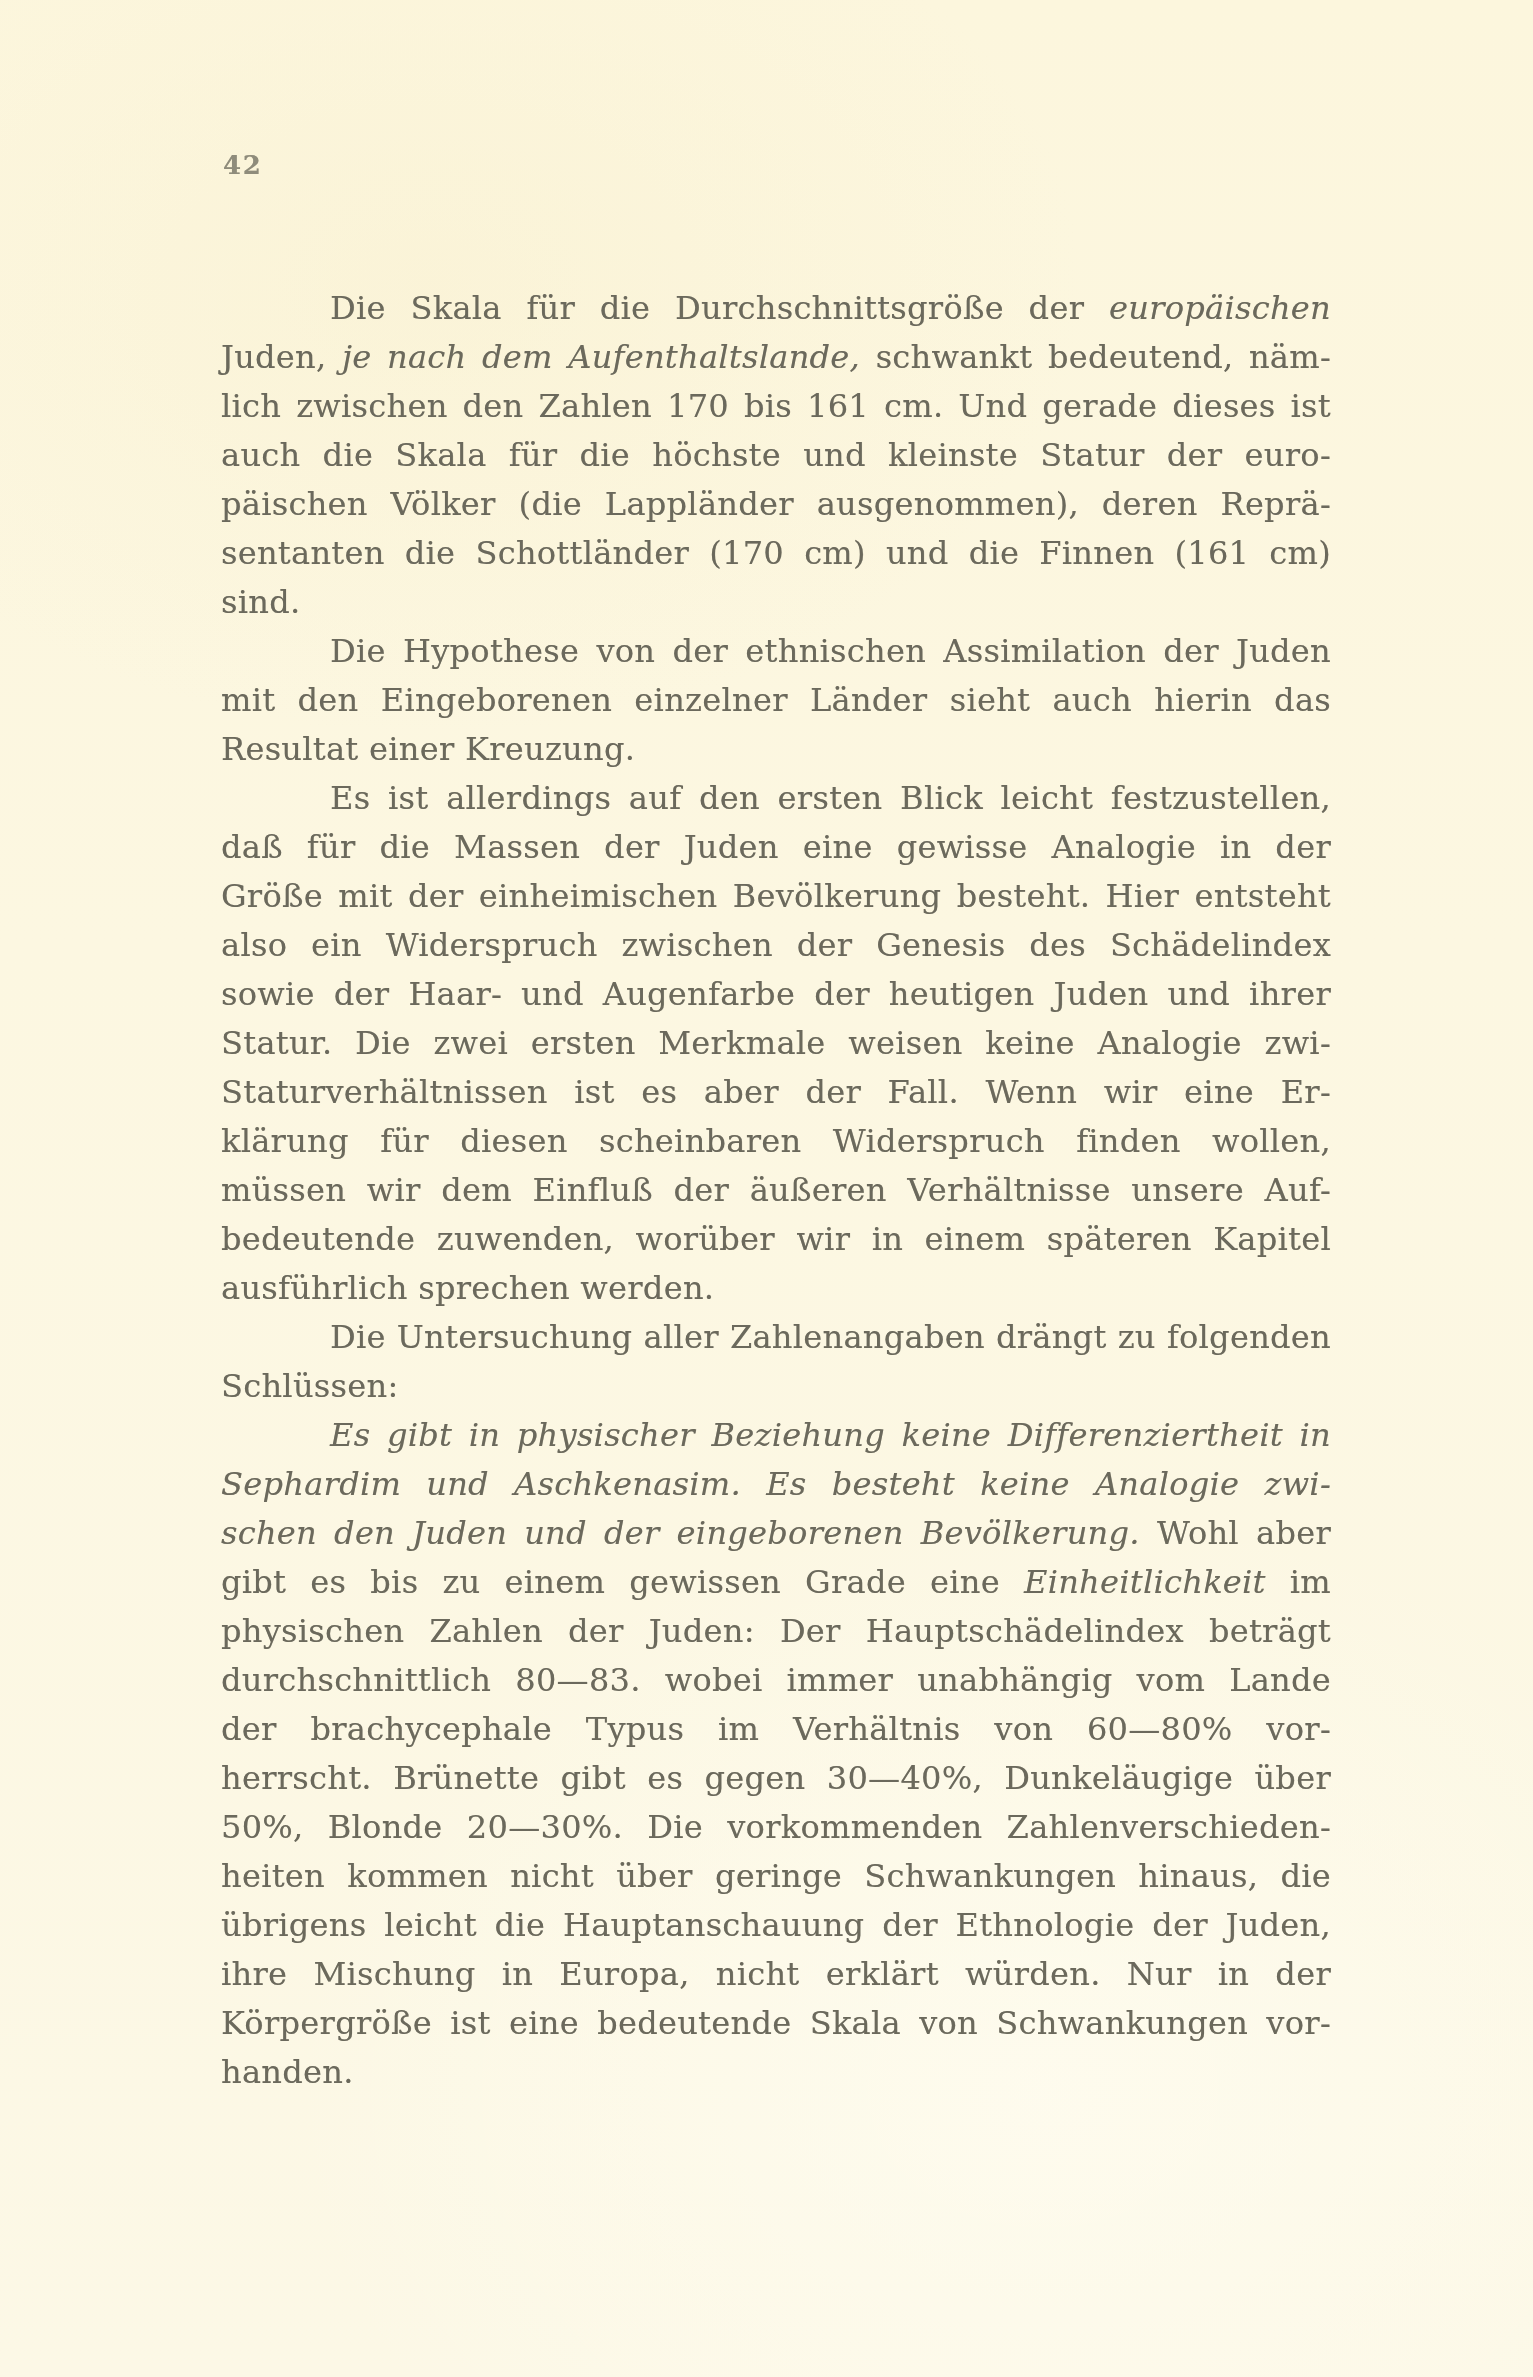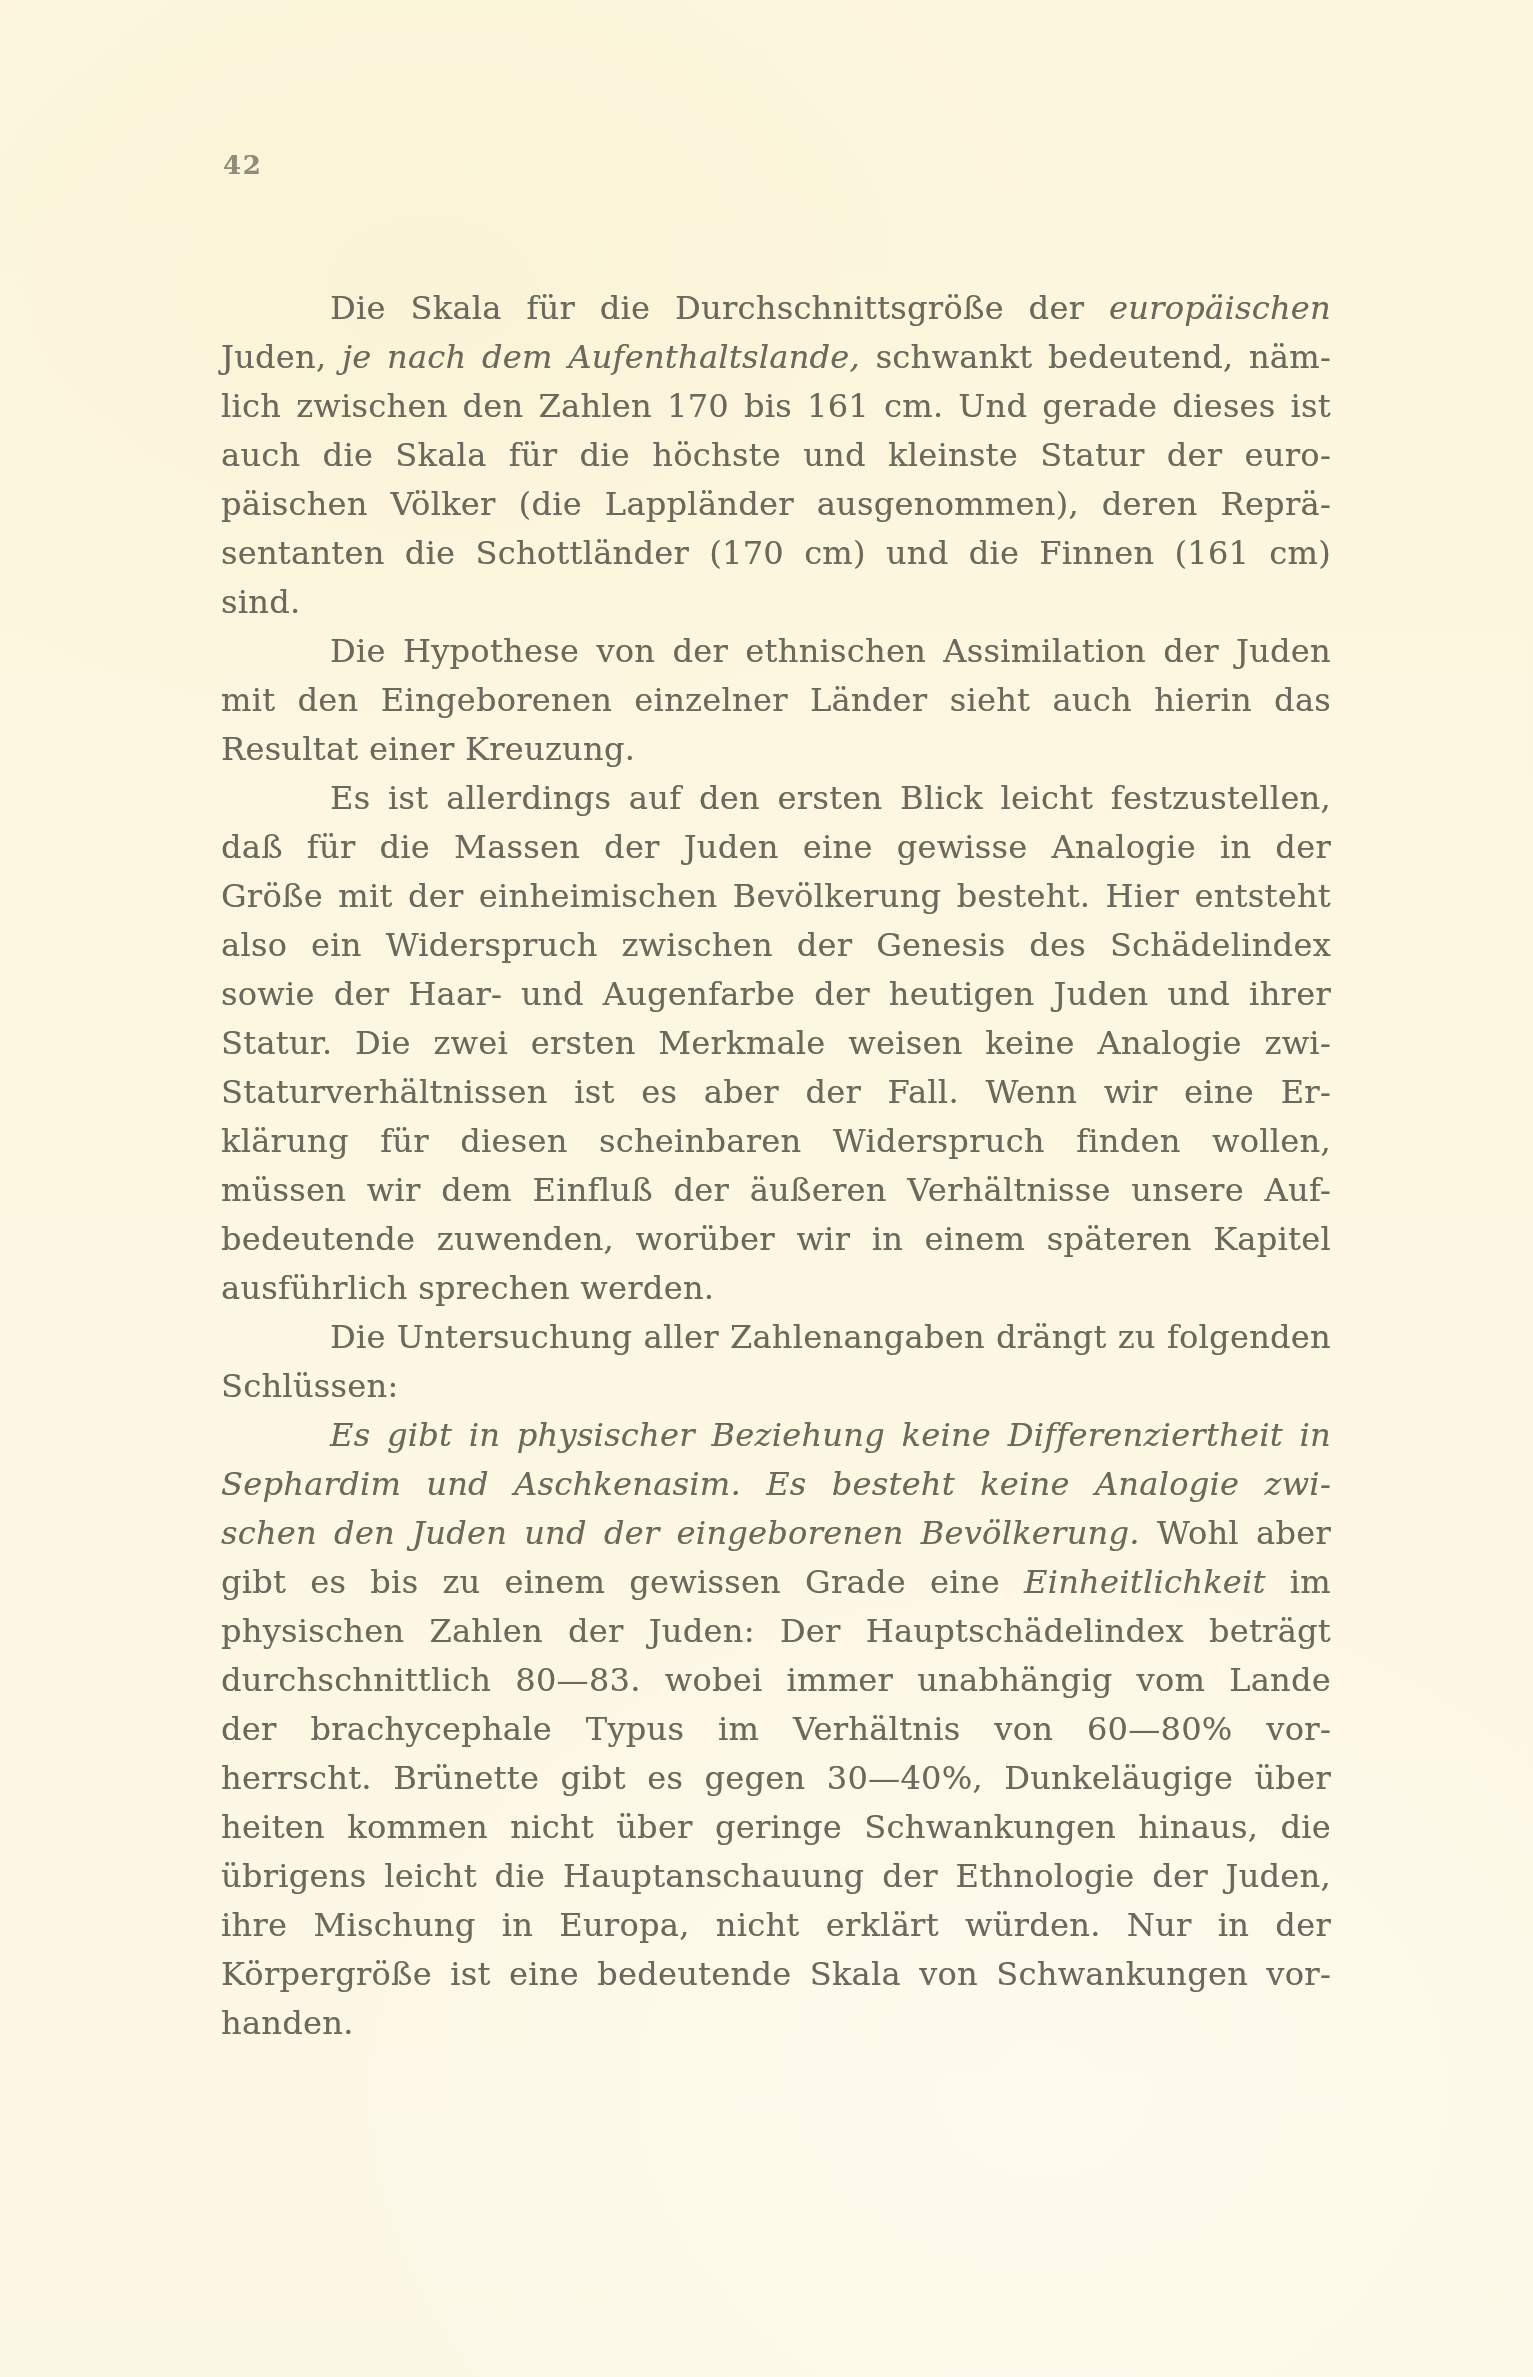--- a/index.html
+++ b/index.html
@@ -75,20 +75,21 @@
       </div>
       <div>
         <div class="line ind"><span class="it">Es gibt in physischer Beziehung keine Differenziertheit in</span></div>
         <div class="line"><span class="it">Sephardim und Aschkenasim. Es besteht keine Analogie zwi-</span></div>
         <div class="line"><span class="it">schen den Juden und der eingeborenen Bevölkerung.</span><span> Wohl aber</span></div>
         <div class="line"><span>gibt es bis zu einem gewissen Grade eine </span><span class="it">Einheitlichkeit</span><span> im</span></div>
         <div class="line"><span>physischen Zahlen der Juden: Der Hauptschädelindex beträgt</span></div>
         <div class="line"><span>durchschnittlich 80—83. wobei immer unabhängig vom Lande</span></div>
         <div class="line"><span>der brachycephale Typus im Verhältnis von 60—80% vor-</span></div>
         <div class="line"><span>herrscht. Brünette gibt es gegen 30—40%, Dunkeläugige über</span></div>
+        <div class="line"><span>50%, Blonde 20—30%. Die vorkommenden Zahlenverschieden-</span></div>
         <div class="line"><span>heiten kommen nicht über geringe Schwankungen hinaus, die</span></div>
         <div class="line"><span>übrigens leicht die Hauptanschauung der Ethnologie der Juden,</span></div>
         <div class="line"><span>ihre Mischung in Europa, nicht erklärt würden. Nur in der</span></div>
         <div class="line"><span>Körpergröße ist eine bedeutende Skala von Schwankungen vor-</span></div>
         <div class="line last"><span>handen.</span></div>
       </div>
     </div>
 </div>
 
 

